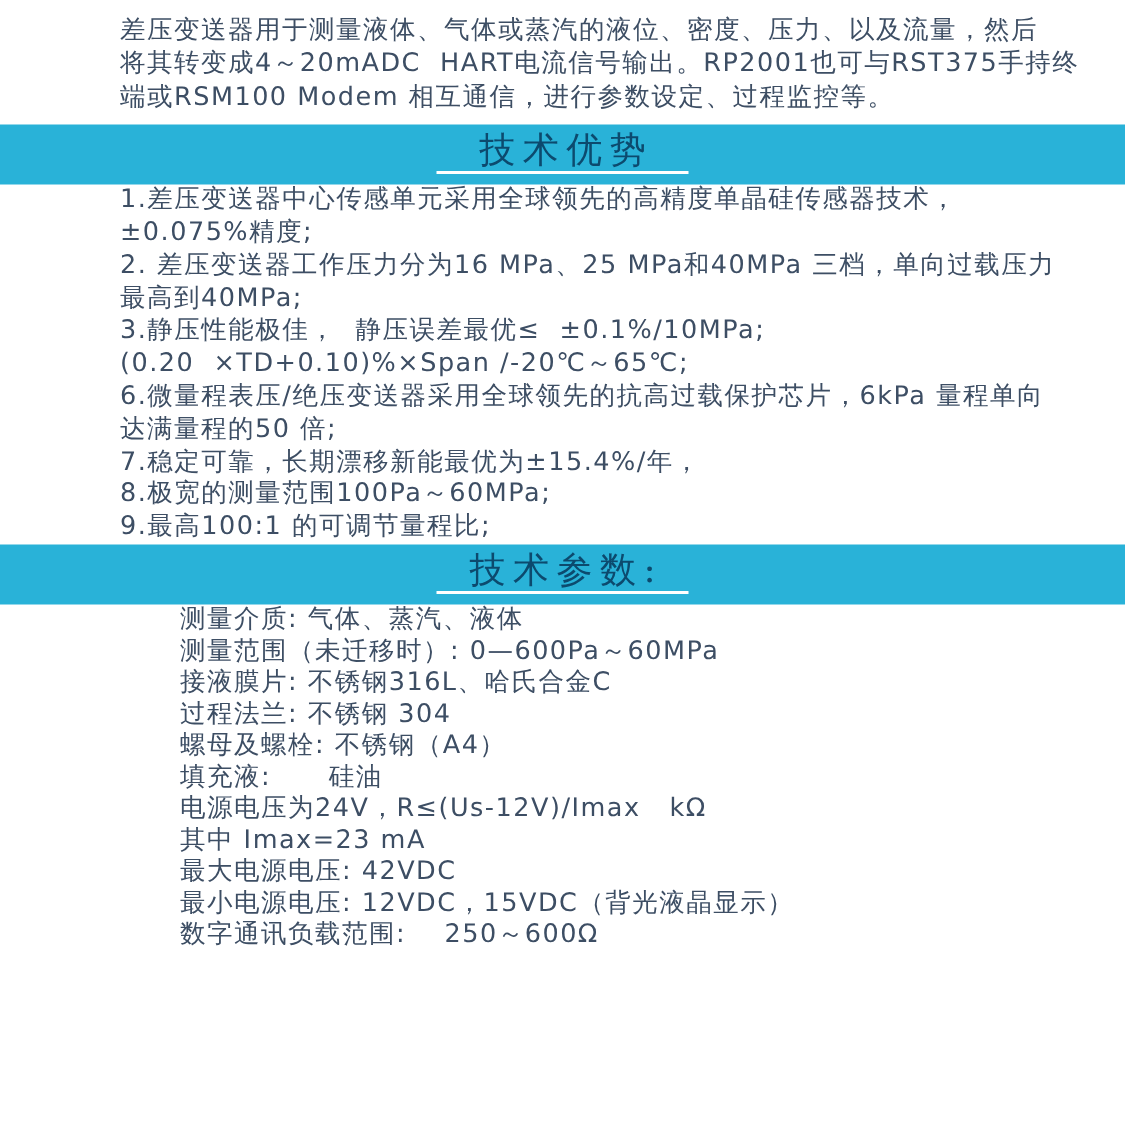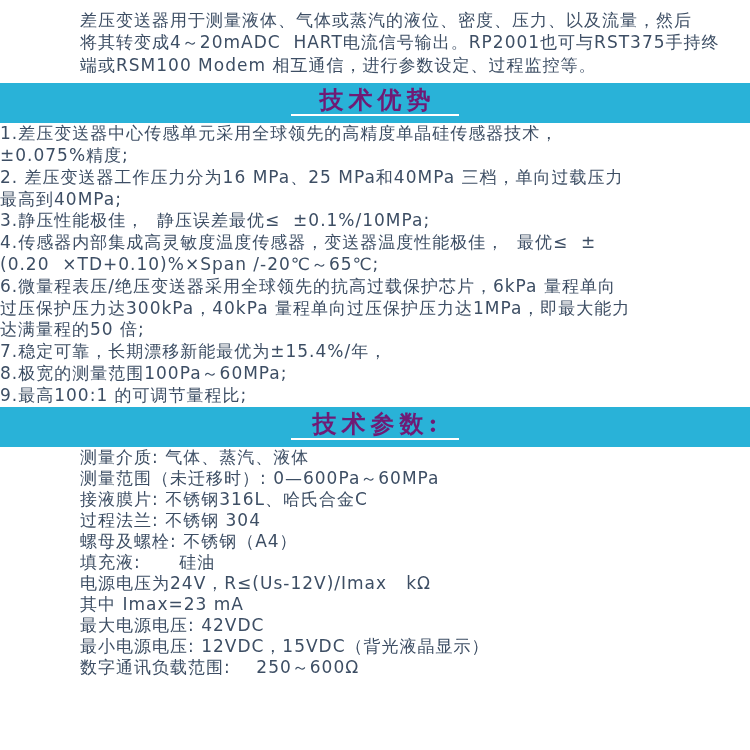--- a/index.html
+++ b/index.html
@@ -22,43 +22,43 @@
     margin-top: 7px;
     height: 40px;
     background: var(--accent, #29b2d8);
     display: flex;
     flex-direction: column;
     align-items: center;
     justify-content: flex-start;
     padding-top: 4px;
   }
   .banner-title {
-    color: #701a75;
+    color: #0c4a6e;
     font-family: "DejaVu Serif", "Liberation Serif", serif;
-    font-weight: bold;
+    font-weight: normal;
     font-size: 24px;
     line-height: 26px;
     letter-spacing: 5px;
     padding-left: 5px; 
   }
   .banner-underline {
     width: 168px;
     height: 2px;
     background: #ffffff;
     margin-top: 1px;
   }
   .banner + .textblock { margin-top: 0; }
 
-  .advantages { margin-top: 9px; padding-right: 40px; }
+  .advantages { margin-top: 9px; padding-left: 80px; padding-right: 40px; }
   .advantages .line { line-height: 21.8px; }
 
   .banner.second { margin-top: 0; }
 
   .params { margin-top: 11px; padding-left: 80px; padding-right: 40px; }
-  .params .line { line-height: 21px; }
+  .params .line { line-height: 21px; margin-left: 40px; }
 </style>
 </head>
 <body>
 
 <div class="intro textblock">
   <div class="line">差压变送器用于测量液体、气体或蒸汽的液位、密度、压力、以及流量，然后</div>
   <div class="line">将其转变成4～20mADC  HART电流信号输出。RP2001也可与RST375手持终</div>
   <div class="line">端或RSM100 Modem 相互通信，进行参数设定、过程监控等。</div>
 </div>
 
@@ -66,24 +66,22 @@
   <div class="banner-title">技术优势</div>
   <div class="banner-underline"></div>
 </div>
 
 <div class="advantages textblock">
   <div class="line">1.差压变送器中心传感单元采用全球领先的高精度单晶硅传感器技术，</div>
   <div class="line">±0.075%精度;</div>
   <div class="line">2. 差压变送器工作压力分为16 MPa、25 MPa和40MPa 三档，单向过载压力</div>
   <div class="line">最高到40MPa;</div>
   <div class="line">3.静压性能极佳，  静压误差最优≤  ±0.1%/10MPa;</div>
-  <div class="line">4.传感器内部集成高灵敏度温度传感器，变送器温度性能极佳，  最优≤  ±</div>
   <div class="line">(0.20  ×TD+0.10)%×Span /-20℃～65℃;</div>
   <div class="line">6.微量程表压/绝压变送器采用全球领先的抗高过载保护芯片，6kPa 量程单向</div>
-  <div class="line">过压保护压力达300kPa，40kPa 量程单向过压保护压力达1MPa，即最大能力</div>
   <div class="line">达满量程的50 倍;</div>
   <div class="line">7.稳定可靠，长期漂移新能最优为±15.4%/年，</div>
   <div class="line">8.极宽的测量范围100Pa～60MPa;</div>
   <div class="line">9.最高100:1 的可调节量程比;</div>
 </div>
 
 <div class="banner second">
   <div class="banner-title">技术参数:</div>
   <div class="banner-underline"></div>
 </div>

